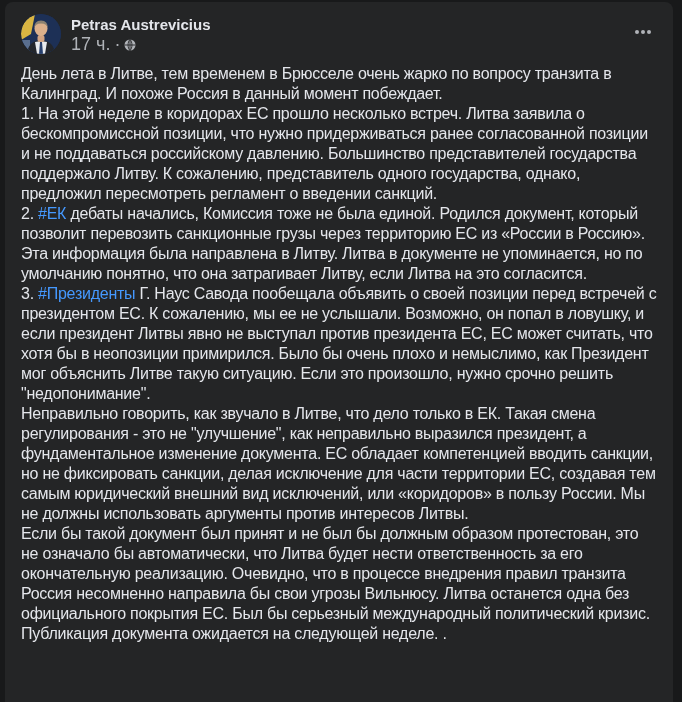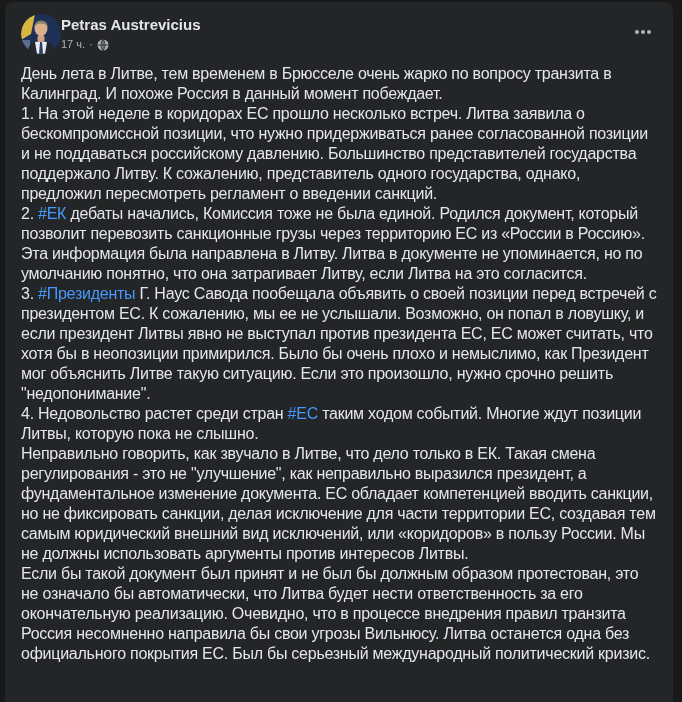--- a/index.html
+++ b/index.html
@@ -22,28 +22,28 @@
     display:flex;align-items:flex-start;
     padding:12px 16px 0 16px;
     position:relative;
   }
   .avatar{
     width:40px;height:40px;border-radius:50%;
     overflow:hidden;flex:0 0 40px;cursor:pointer;
     background:#1d3056;
   }
   .avatar svg{display:block;}
-  .header-text{flex:1;min-width:0;padding-top:1px;}
+  .header-text{margin-left:10px;flex:1;min-width:0;padding-top:1px;}
   .author{
     font-size:15px;font-weight:700;color:var(--text);
     line-height:19px;cursor:pointer;
   }
   .meta{
     display:flex;align-items:center;gap:4px;
-    font-size:11px;color:var(--muted);line-height:17px;margin-top:2px;
+    font-size:18px;color:var(--muted);line-height:17px;margin-top:2px;
   }
   .meta .timestamp{cursor:pointer;}
   .globe{display:inline-flex;align-items:center;}
   .more-btn{
     background:none;border:none;cursor:pointer;
     width:36px;height:36px;border-radius:50%;
     display:flex;align-items:center;justify-content:center;
     position:absolute;right:12px;top:12px;
   }
   .post-body{
@@ -114,19 +114,19 @@
           <circle cx="16" cy="10" r="2" fill="#b0b3b8"></circle>
         </svg>
       </button>
     </div>
 
     <div class="post-body">
         <div class="paragraph">День лета в Литве, тем временем в Брюсселе очень жарко по вопросу транзита в Калинград. И похоже Россия в данный момент побеждает.</div>
         <div class="paragraph">1. На этой неделе в коридорах ЕС прошло несколько встреч. Литва заявила о бескомпромиссной позиции, что нужно придерживаться ранее согласованной позиции и не поддаваться российскому давлению. Большинство представителей государства поддержало Литву. К сожалению, представитель одного государства, однако, предложил пересмотреть регламент о введении санкций.</div>
         <div class="paragraph">2. <a class="hashtag" href="#">#ЕК</a> дебаты начались, Комиссия тоже не была единой. Родился документ, который позволит перевозить санкционные грузы через территорию ЕС из «России в Россию». Эта информация была направлена в Литву. Литва в документе не упоминается, но по умолчанию понятно, что она затрагивает Литву, если Литва на это согласится.</div>
         <div class="paragraph">3. <a class="hashtag" href="#">#Президенты</a> Г. Наус Савода пообещала объявить о своей позиции перед встречей с президентом ЕС. К сожалению, мы ее не услышали. Возможно, он попал в ловушку, и если президент Литвы явно не выступал против президента ЕС, ЕС может считать, что хотя бы в неопозиции примирился. Было бы очень плохо и немыслимо, как Президент мог объяснить Литве такую ситуацию. Если это произошло, нужно срочно решить "недопонимание".</div>
-        <div class="paragraph">4. Недовольство растет среди стран <a class="hashtag" href="#">#ЕС</a> таким ходом событий. Многие ждут позиции Литвы, которую пока не слышно.</div>
         <div class="paragraph">Неправильно говорить, как звучало в Литве, что дело только в ЕК. Такая смена регулирования - это не "улучшение", как неправильно выразился президент, а фундаментальное изменение документа. ЕС обладает компетенцией вводить санкции, но не фиксировать санкции, делая исключение для части территории ЕС, создавая тем самым юридический внешний вид исключений, или «коридоров» в пользу России. Мы не должны использовать аргументы против интересов Литвы.</div>
         <div class="paragraph">Если бы такой документ был принят и не был бы должным образом протестован, это не означало бы автоматически, что Литва будет нести ответственность за его окончательную реализацию. Очевидно, что в процессе внедрения правил транзита Россия несомненно направила бы свои угрозы Вильнюсу. Литва останется одна без официального покрытия ЕС. Был бы серьезный международный политический кризис.</div>
+        <div class="paragraph">Публикация документа ожидается на следующей неделе. .</div>
       </div>
 
   </div>
 </div>
 
 </body></html>

